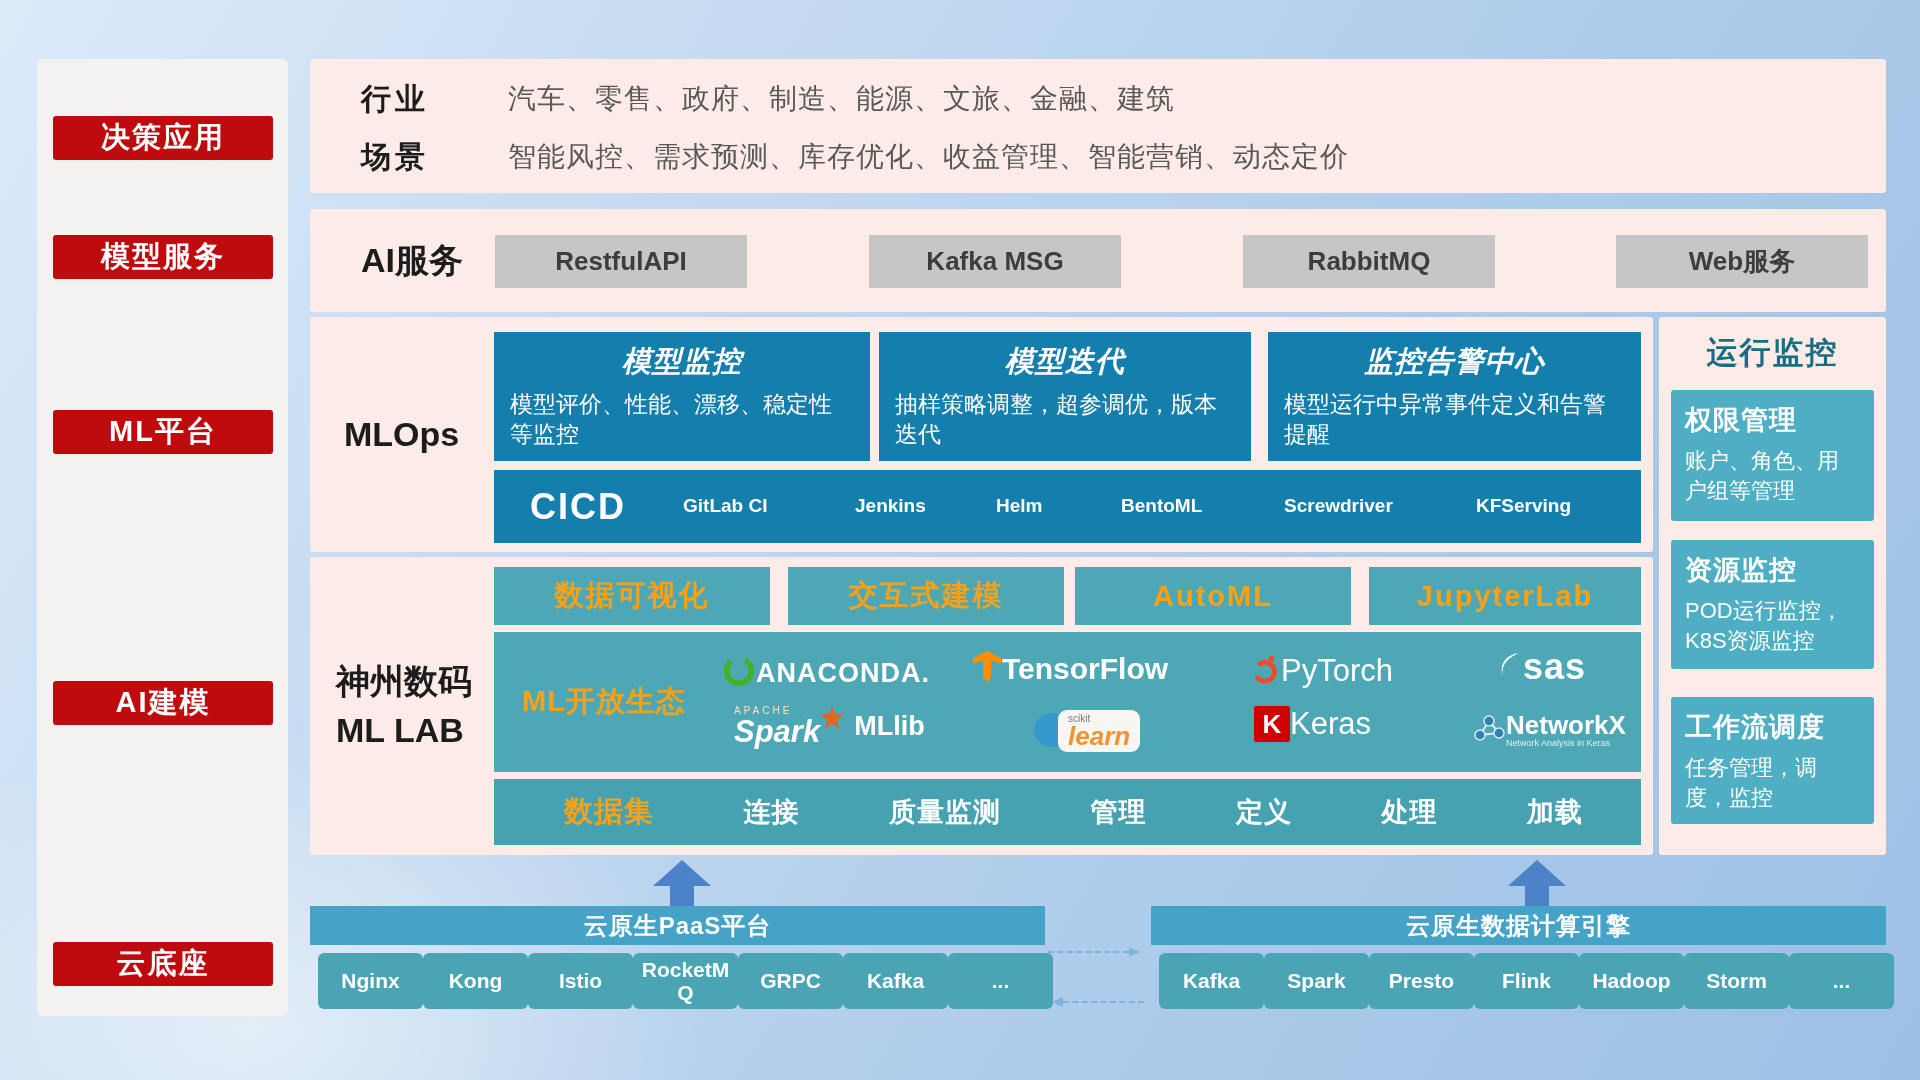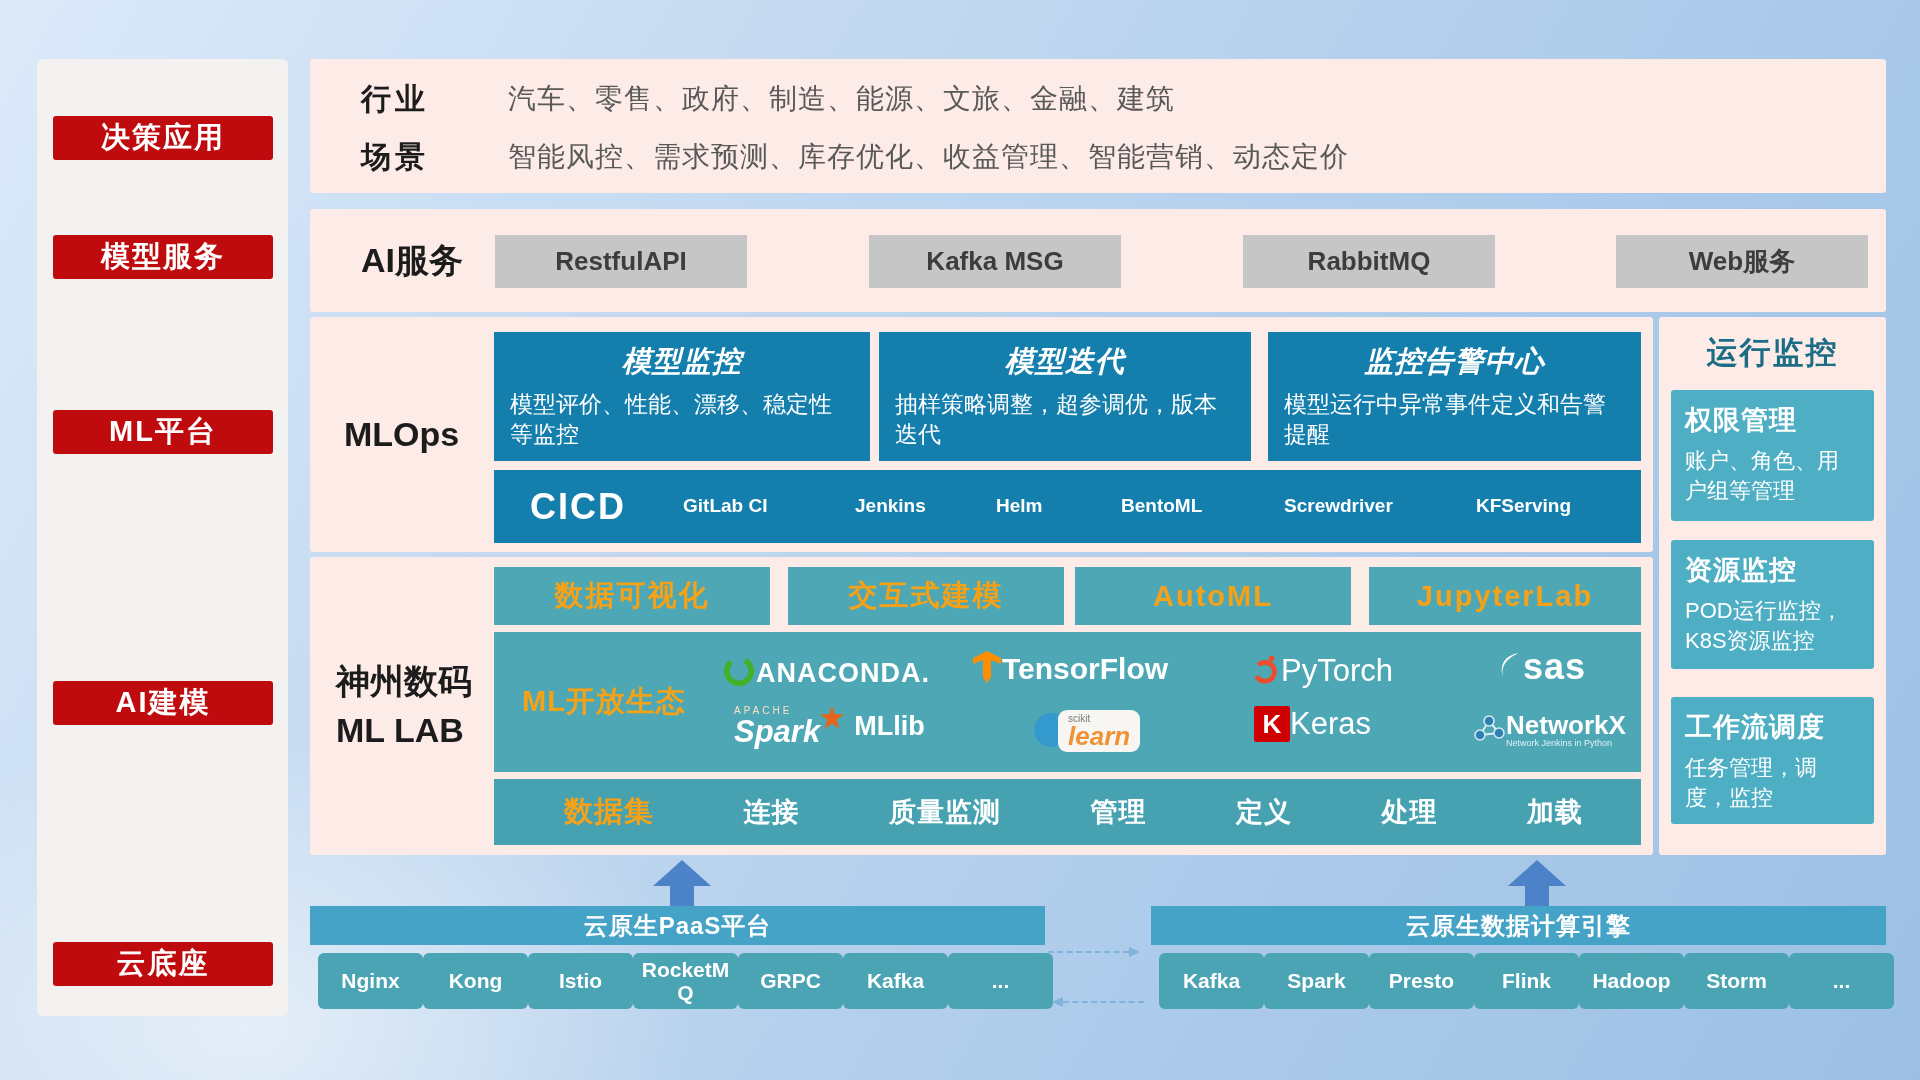--- a/index.html
+++ b/index.html
@@ -240,21 +240,21 @@
             <line x1="8" y1="22" x2="17" y2="8" stroke="#d8edf5" stroke-width="2"></line>
             <line x1="17" y1="8" x2="27" y2="20" stroke="#d8edf5" stroke-width="2"></line>
             <line x1="8" y1="22" x2="27" y2="20" stroke="#d8edf5" stroke-width="2"></line>
             <circle cx="8" cy="22" r="5" fill="#2f7fb0" stroke="#d8edf5" stroke-width="1.5"></circle>
             <circle cx="17" cy="8" r="5" fill="#2f7fb0" stroke="#d8edf5" stroke-width="1.5"></circle>
             <circle cx="27" cy="20" r="5" fill="#2f7fb0" stroke="#d8edf5" stroke-width="1.5"></circle>
           </svg>
         </span>
         <span class="nx-col">
           <span class="nx1">NetworkX</span>
-          <span class="nx2">Network Jenkins in Python</span>
+          <span class="nx2">Network Analysis in Keras</span>
         </span>
       </div>
     </div>
 
     <div class="data-bar">
       <span class="orange">数据集</span>
       <span>连接</span>
       <span>质量监测</span>
       <span>管理</span>
       <span>定义</span>

